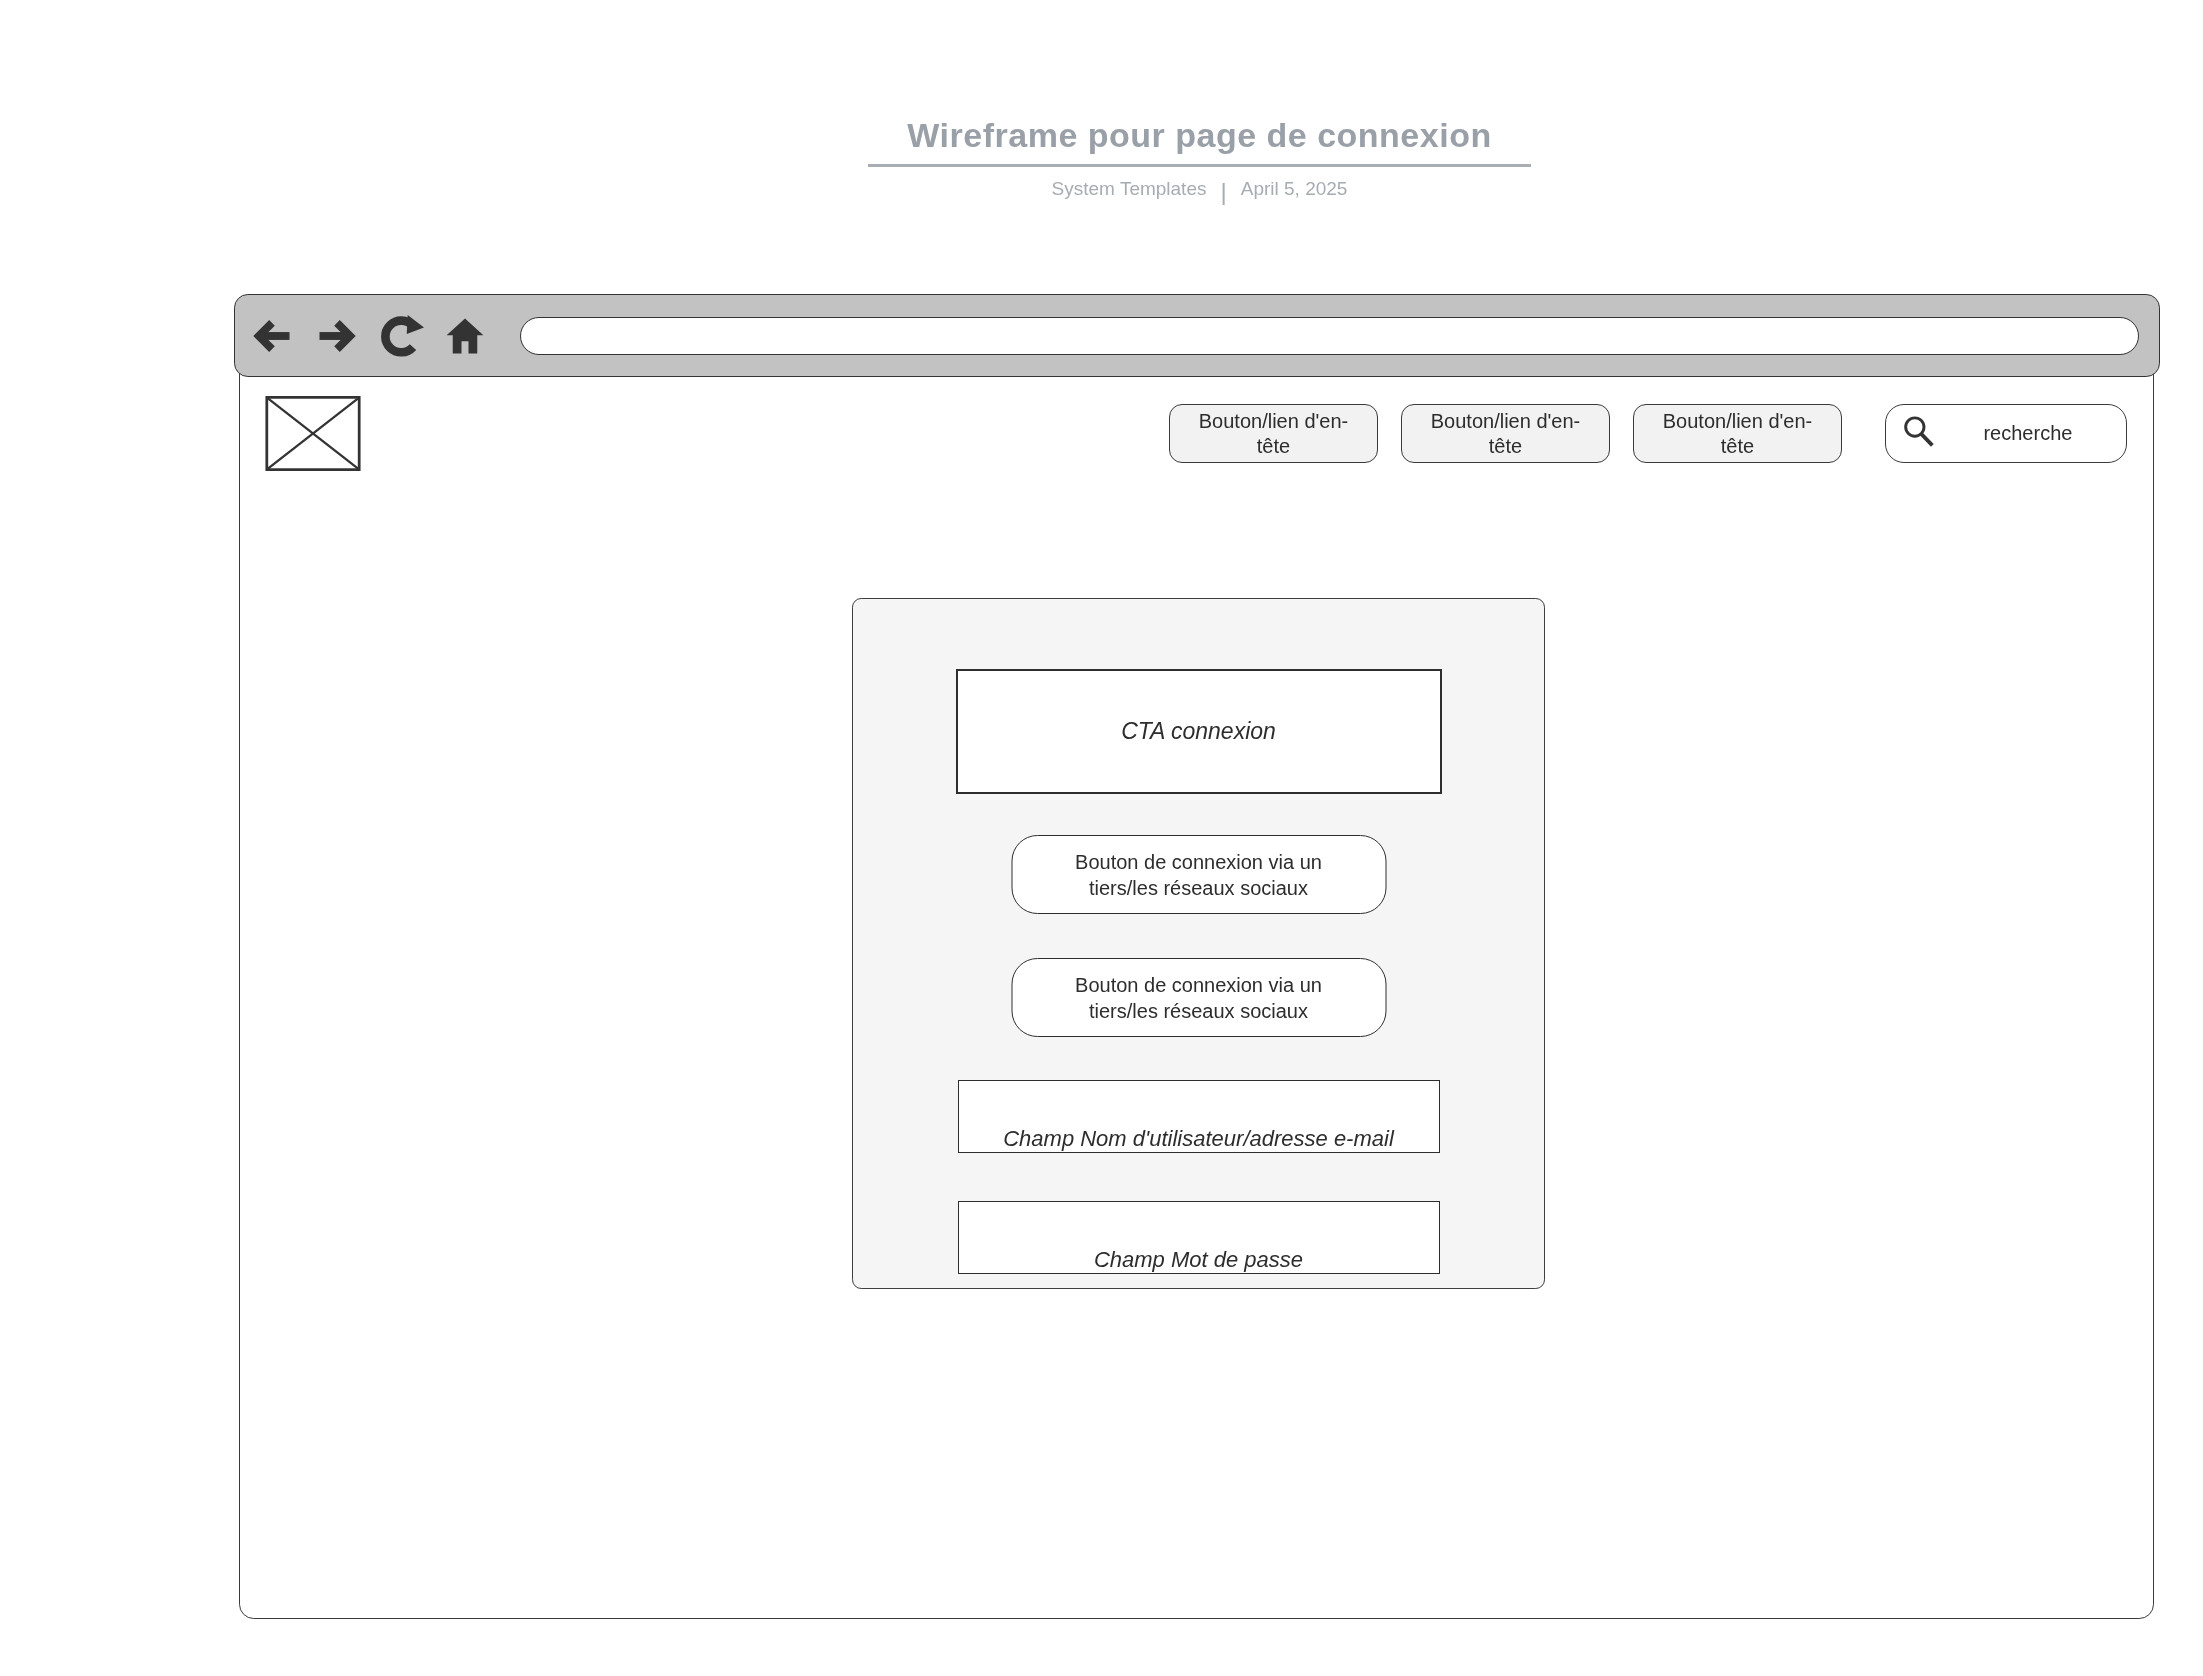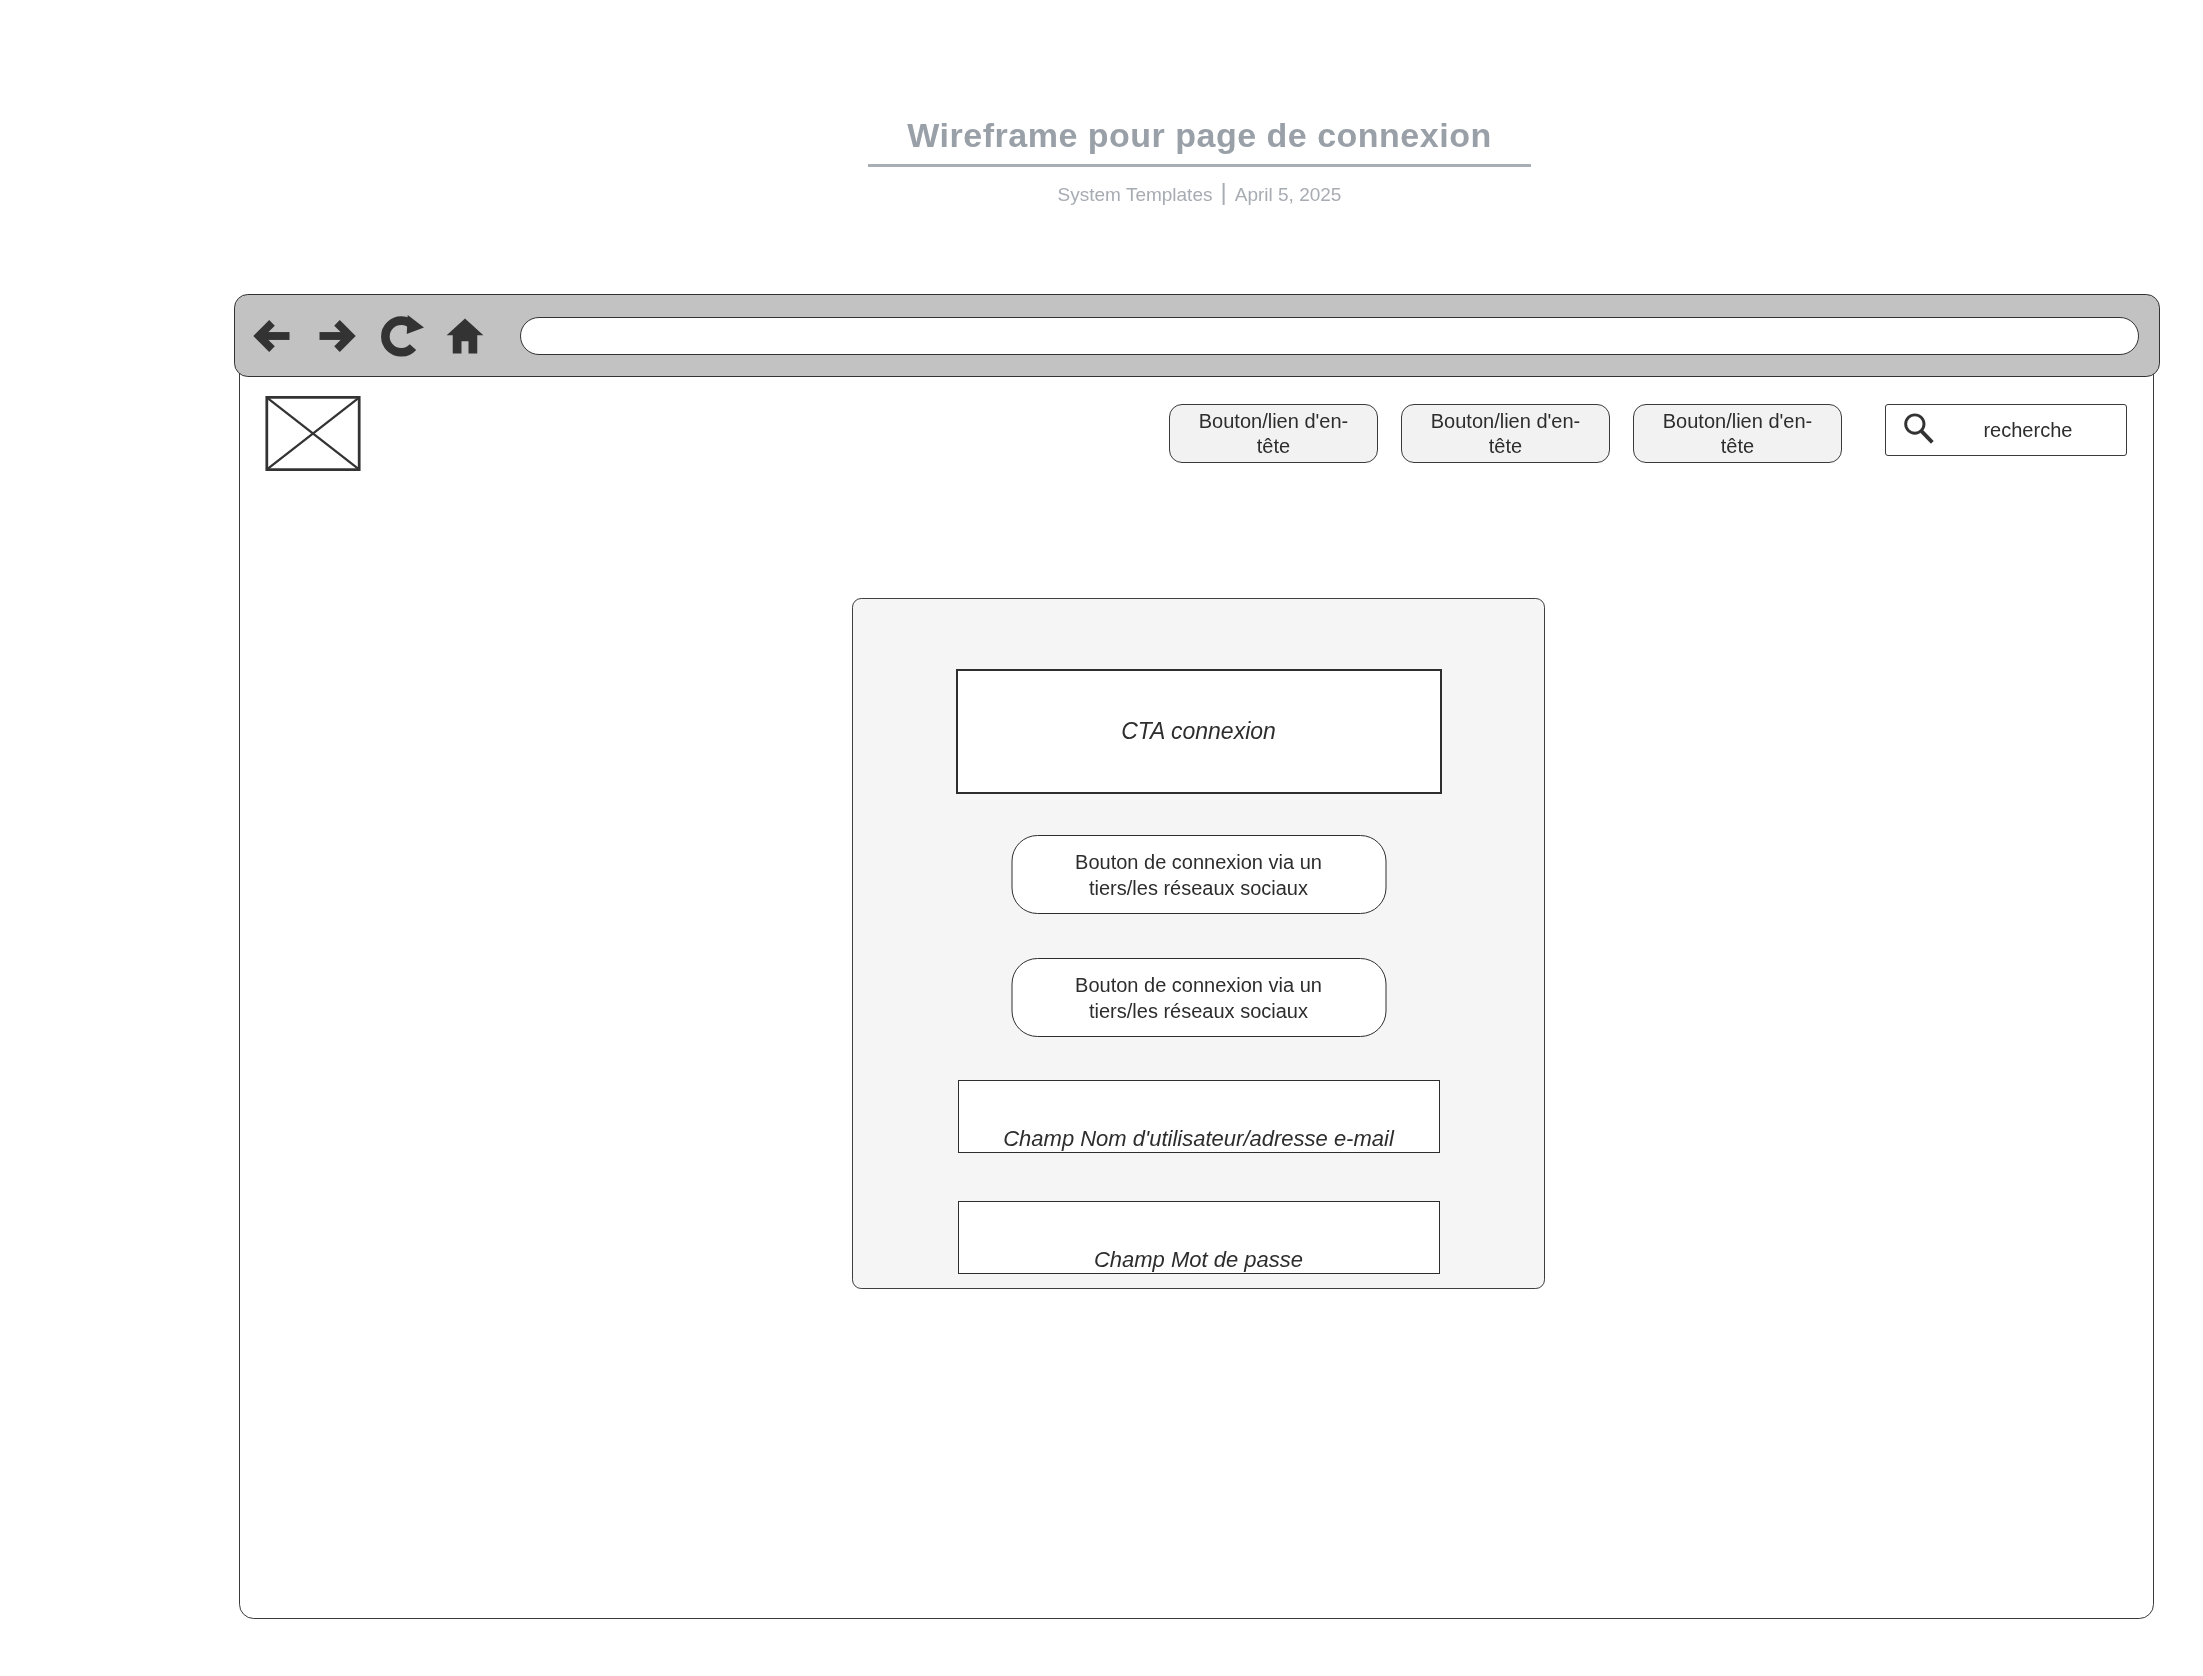--- a/index.html
+++ b/index.html
@@ -28,22 +28,22 @@
     padding-bottom: 9.2px;
     border-bottom: 3.7px solid #a9aeb5;
     margin: 0;
   }
   .doc-subtitle {
     margin-top: 11px;
     font-size: 19px;
     color: #a7acb3;
     display: flex;
     justify-content: center;
-    align-items: flex-end;
-    gap: 8px;
+    align-items: flex-start;
+    gap: 14px;
   }
   .doc-subtitle .divider { color: #a7acb3; font-size: 24px; font-weight: 300; }
 
   
   .browser-window {
     position: absolute;
     left: 239px; top: 296px;
     width: 1915px; height: 1323px;
     background: #ffffff;
     border: 1.8px solid #3a3a3a;
@@ -111,24 +111,24 @@
     font-size: 20px;
     line-height: 1.25;
     color: #2d2d2d;
     cursor: pointer;
     font-family: "Liberation Sans", sans-serif;
     padding: 0 16.5px;
   }
   .search-box {
     position: absolute;
     right: 26px; top: 107px;
-    width: 242px; height: 52px;
+    width: 242px; height: 59px;
     background: #ffffff;
     border: 1.8px solid #3a3a3a;
-    border-radius: 3px;
+    border-radius: 19px;
     box-sizing: border-box;
     display: flex; align-items: center;
     padding: 0 9.2px 0 13px;
     cursor: pointer;
   }
   .search-box .search-label {
     flex: 1;
     text-align: center;
     font-size: 20px;
     color: #2d2d2d;

